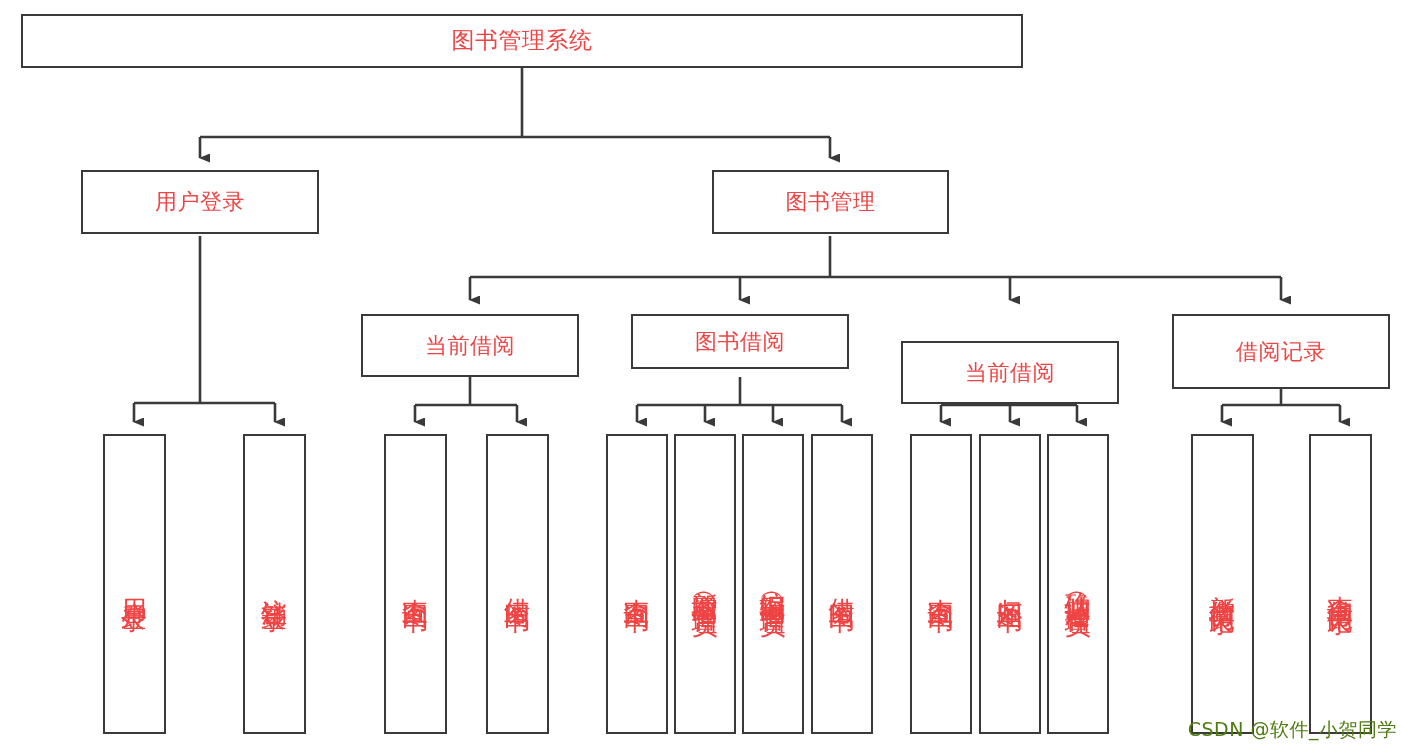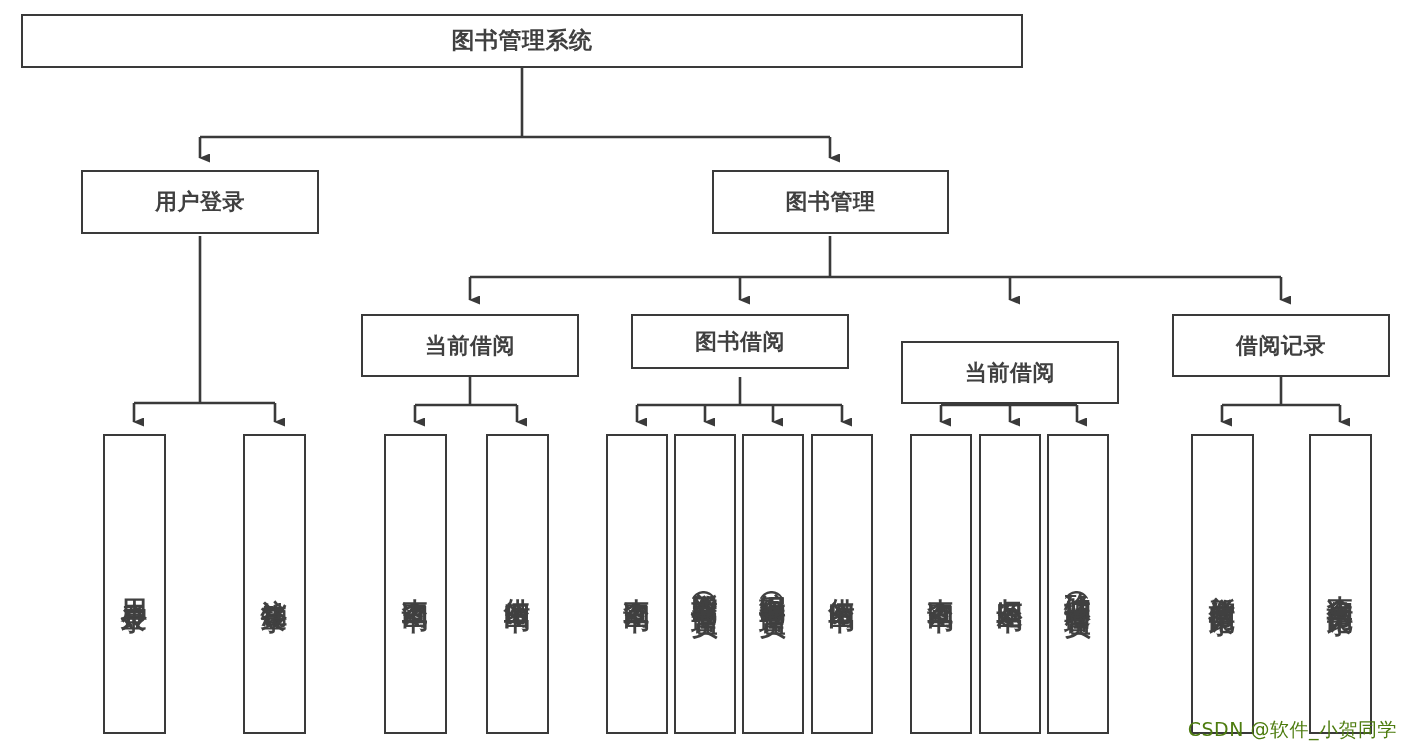--- a/index.html
+++ b/index.html
@@ -21,22 +21,21 @@
     pointer-events:none;
   }
   .node{
     position:absolute;
     box-sizing:border-box;
     background:#ffffff;
     border:2.5px solid #3a3a3a;
     display:flex;
     align-items:center;
     justify-content:center;
-    color:#404040;
-    font-weight:bold;
+    color:#ef4444;
   }
   .node .lbl{
     display:block;
     white-space:nowrap;
     line-height:1.18;
   }
   .node.horiz .lbl{
     font-size:22px;
     letter-spacing:0.5px;
   }
@@ -135,21 +134,21 @@
   </div>
 
   <div class="node horiz" style="left:631px;top:314px;width:218px;height:55px;">
     <span class="lbl">图书借阅</span>
   </div>
 
   <div class="node horiz" style="left:901px;top:314px;width:218px;height:63px;margin-top:27px;">
     <span class="lbl">当前借阅</span>
   </div>
 
-  <div class="node horiz" style="left:1172px;top:314px;width:218px;height:63px;">
+  <div class="node horiz" style="left:1172px;top:314px;width:218px;height:75px;">
     <span class="lbl">借阅记录</span>
   </div>
 
   <div class="node vert" style="left:103px;top:434px;width:63px;height:300px;">
     <span class="lbl">用户登录</span>
   </div>
 
   <div class="node vert" style="left:243px;top:434px;width:63px;height:300px;">
     <span class="lbl">注销登录</span>
   </div>

